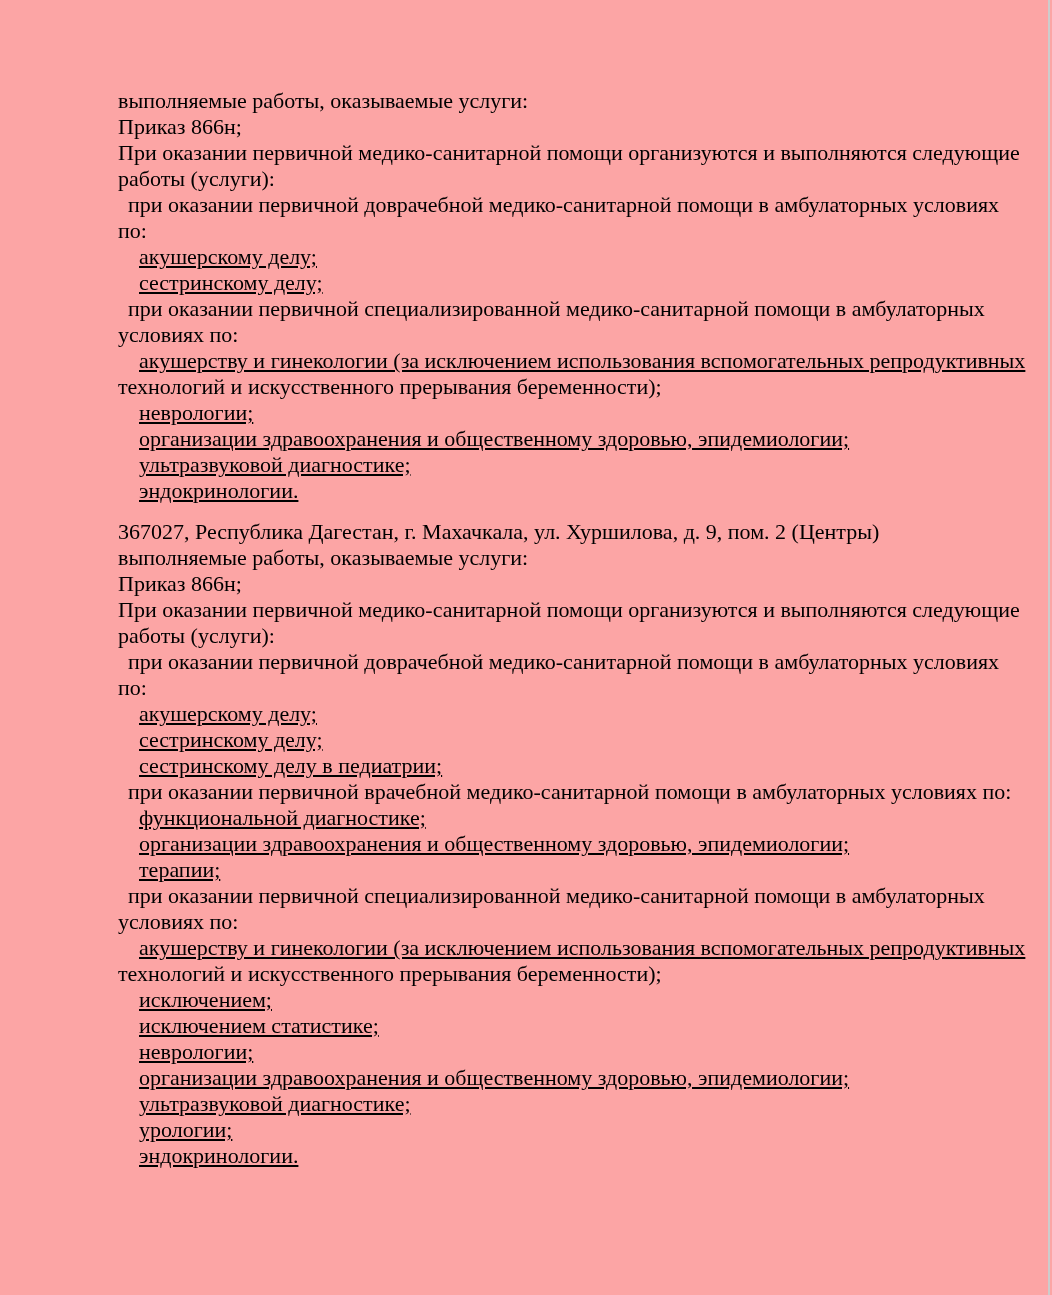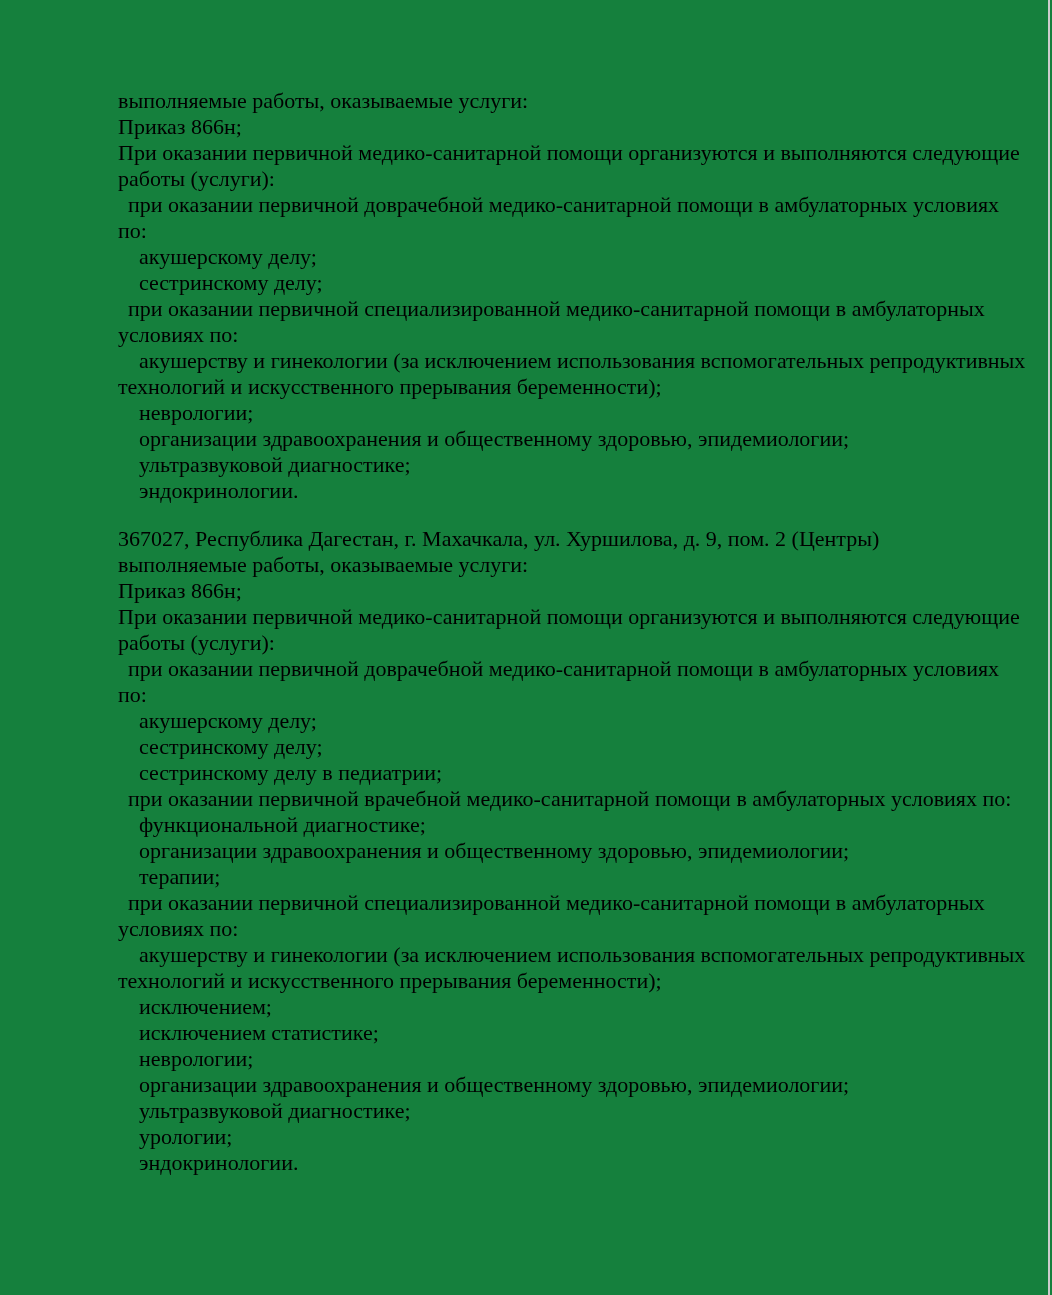--- a/index.html
+++ b/index.html
@@ -30,33 +30,33 @@
   .doc {
     position: absolute;
     left: 118px;
     top: 88px;
     width: 900px;
     color: #000000;
     font-size: 22px;
     line-height: 26px;
   }
   .section { margin: 0; }
-  .section + .section { margin-top: 22px; }
+  .section + .section { margin-top: 15px; }
   .line {
     white-space: nowrap;
     height: 26px;
   }
   .indent-0 { padding-left: 0; }
   .indent-1 { padding-left: 10px; }
-  .indent-2 { padding-left: 21px; }
+  .indent-2 { padding-left: 21px; text-decoration: underline; }
 </style>
 </head>
 <body>
 
-<div class="page" style="background: #15803d; color: rgb(0, 0, 0);">
+<div class="page" style="background: #fca5a5; color: rgb(0, 0, 0);">
 
   <main class="doc">
 
     <div class="section">
         <div class="line indent-0">выполняемые работы, оказываемые услуги:</div>
         <div class="line indent-0">Приказ 866н;</div>
         <div class="line indent-0">При оказании первичной медико-санитарной помощи организуются и выполняются следующие</div>
         <div class="line indent-0">работы (услуги):</div>
         <div class="line indent-1">при оказании первичной доврачебной медико-санитарной помощи в амбулаторных условиях</div>
         <div class="line indent-0">по:</div>

